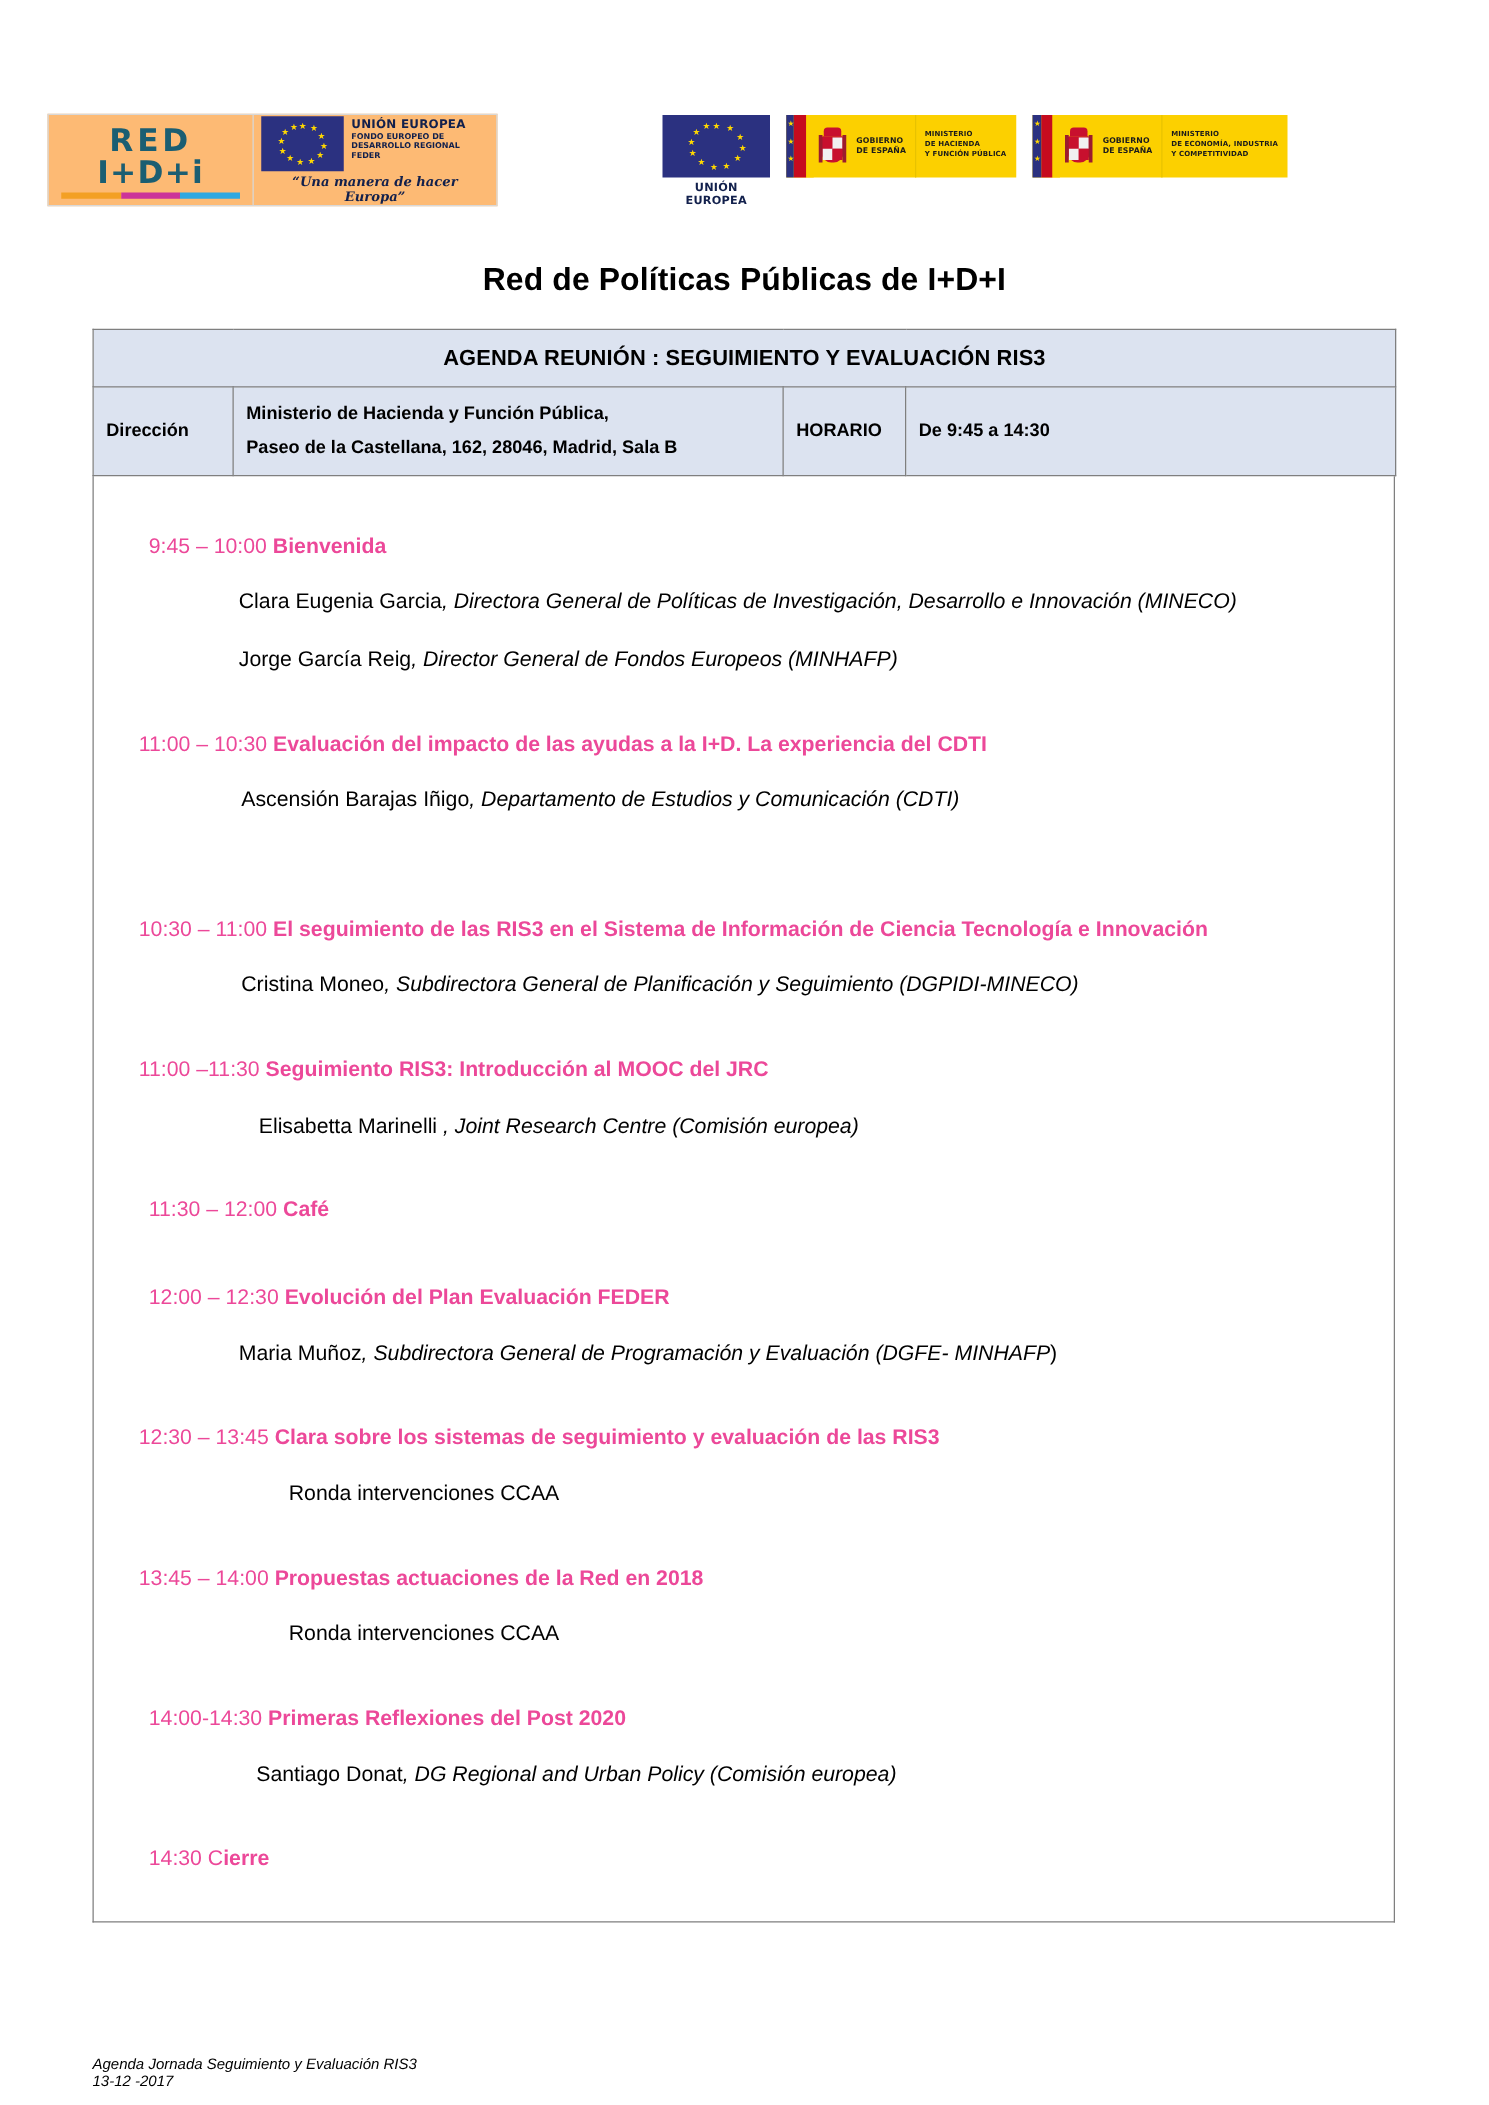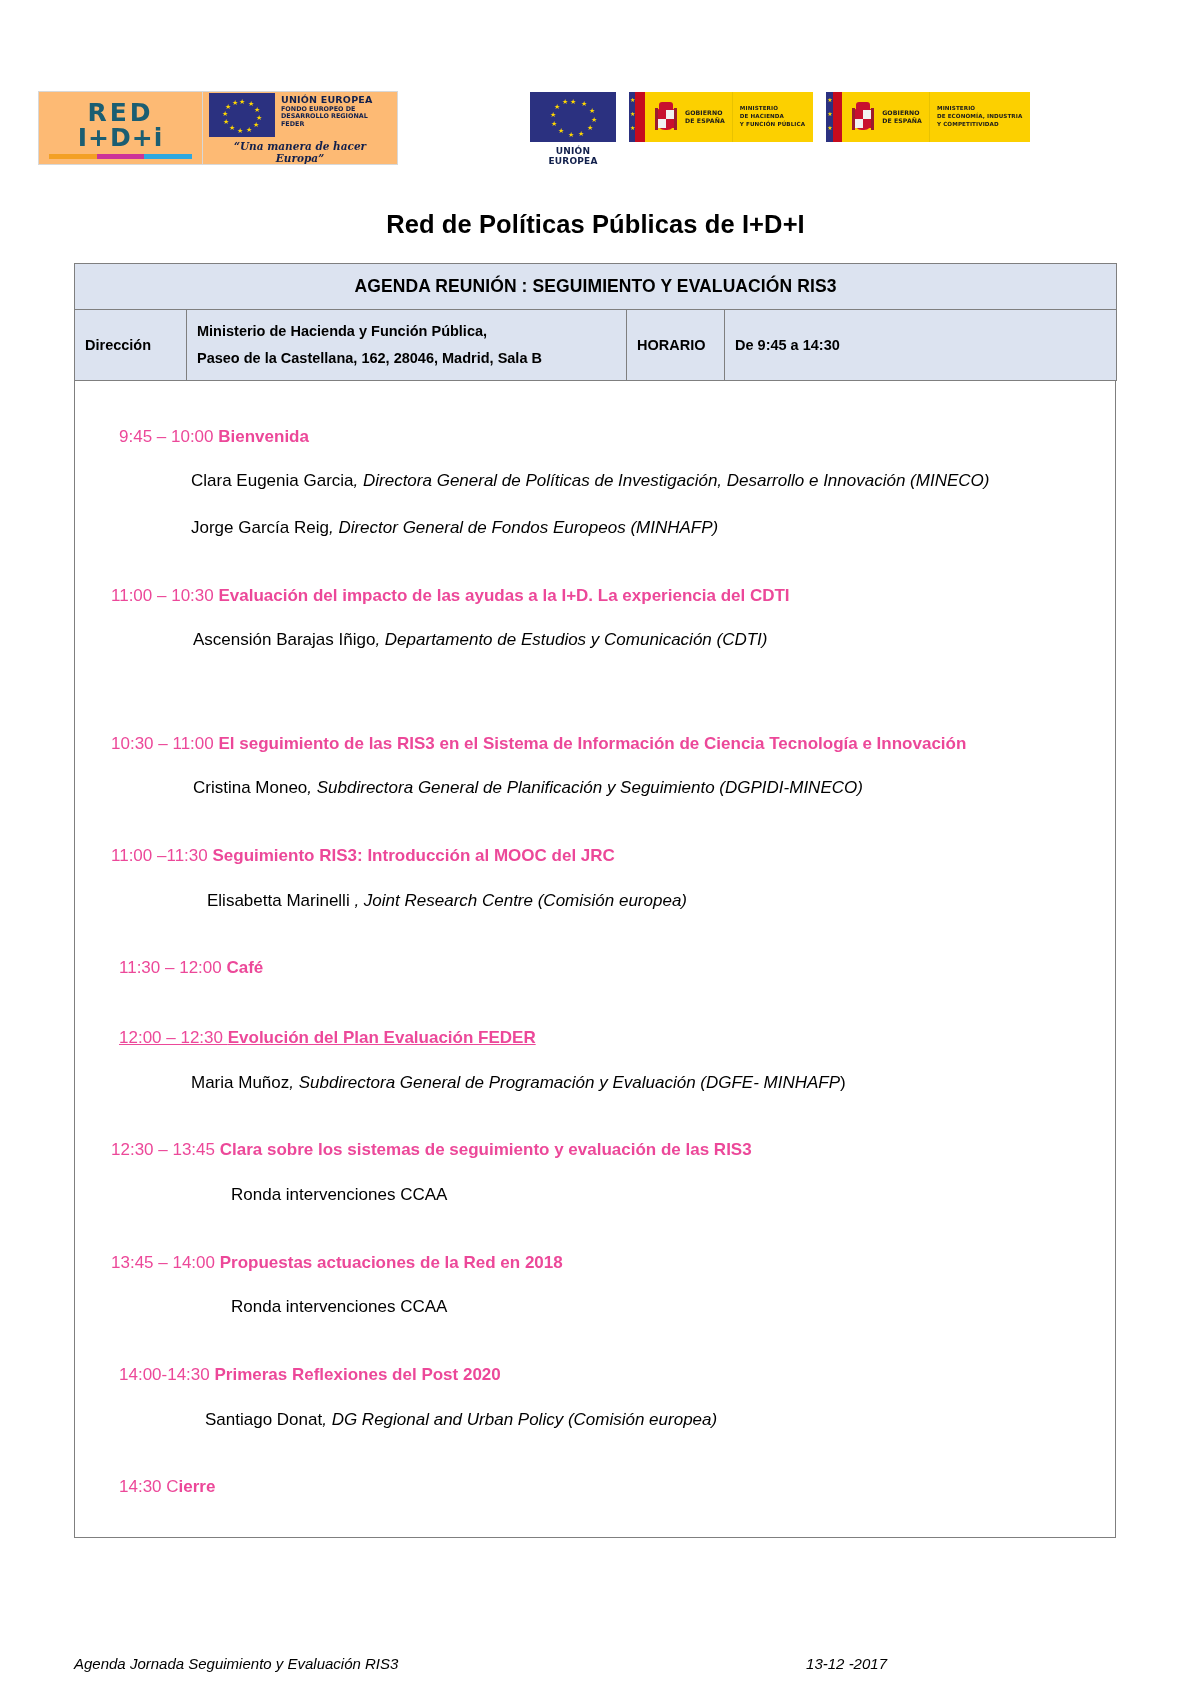--- a/index.html
+++ b/index.html
@@ -309,22 +309,23 @@
 
   
   .footer {
     position: absolute;
     left: 74px;
     right: 74px;
     bottom: 98px;
     display: flex;
     justify-content: space-between;
     font-style: italic;
-    font-size: 15px;
+    font-size: 12px;
     color: #000;
+    flex-direction: column;
   }
   .footer .f-right { margin-right: 230px; }
 </style>
 </head>
 <body>
 
 <div class="page">
 
   <div class="logo-band">
 
@@ -511,21 +512,21 @@
       <div class="item">
         <div class="item-line" style="padding-left: 14px;"><span class="item-time">11:00 –11:30  </span><span class="item-title">Seguimiento RIS3: Introducción al MOOC del JRC</span></div>
         <div class="speaker" style="padding-left: 110px;"><span class="speaker-name">Elisabetta Marinelli </span><span class="speaker-role">, Joint Research Centre (Comisión europea)</span></div>
       </div>
       <div style="height: 40px;"></div>
       <div class="item">
         <div class="item-line" style="padding-left: 22px;"><span class="item-time">11:30 – 12:00 </span><span class="item-title">Café</span></div>
       </div>
       <div style="height: 42px;"></div>
       <div class="item">
-        <div class="item-line" style="padding-left: 22px; text-decoration: underline;"><span class="item-time">12:00 – 12:30 </span><span class="item-title">Evolución del Plan Evaluación FEDER</span></div>
+        <div class="item-line" style="padding-left: 22px;"><span class="item-time">12:00 – 12:30 </span><span class="item-title">Evolución del Plan Evaluación FEDER</span></div>
         <div class="speaker" style="padding-left: 94px;"><span class="speaker-name">Maria Muñoz</span><span class="speaker-role">, Subdirectora General de Programación y Evaluación (DGFE- MINHAFP</span><span class="speaker-tail">)</span></div>
       </div>
       <div style="height: 40px;"></div>
       <div class="item">
         <div class="item-line" style="padding-left: 14px;"><span class="item-time">12:30 – 13:45 </span><span class="item-title">Clara sobre los sistemas de seguimiento y evaluación de las RIS3</span></div>
         <div class="speaker" style="padding-left: 134px;"><span class="speaker-name">Ronda intervenciones CCAA</span></div>
       </div>
       <div style="height: 40px;"></div>
       <div class="item">
         <div class="item-line" style="padding-left: 14px;"><span class="item-time">13:45 – 14:00 </span><span class="item-title">Propuestas actuaciones de la Red en 2018</span></div>

